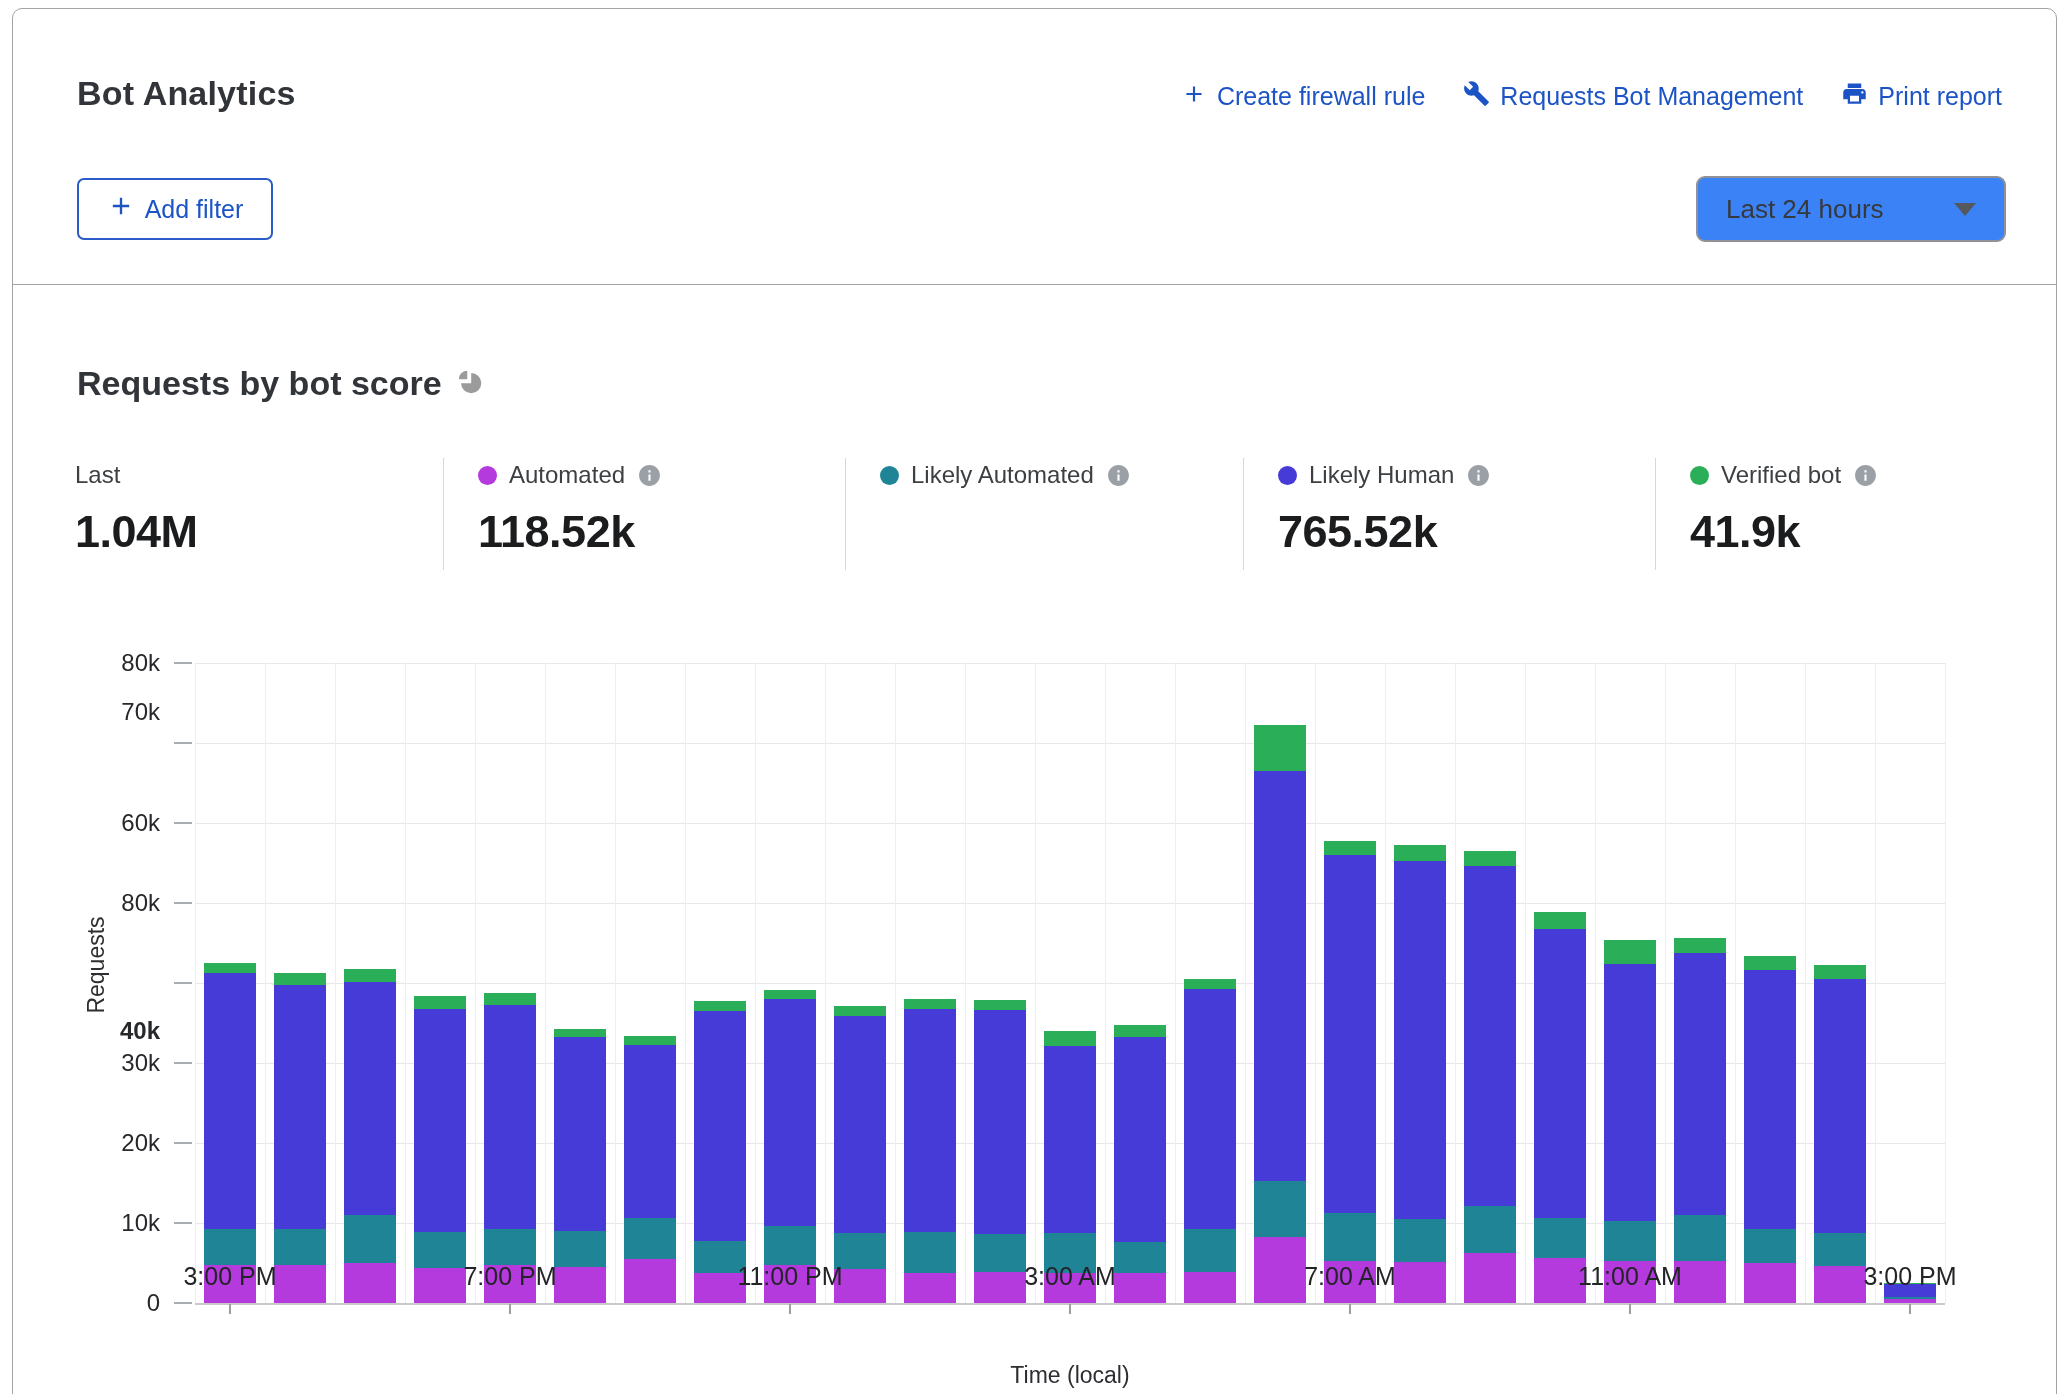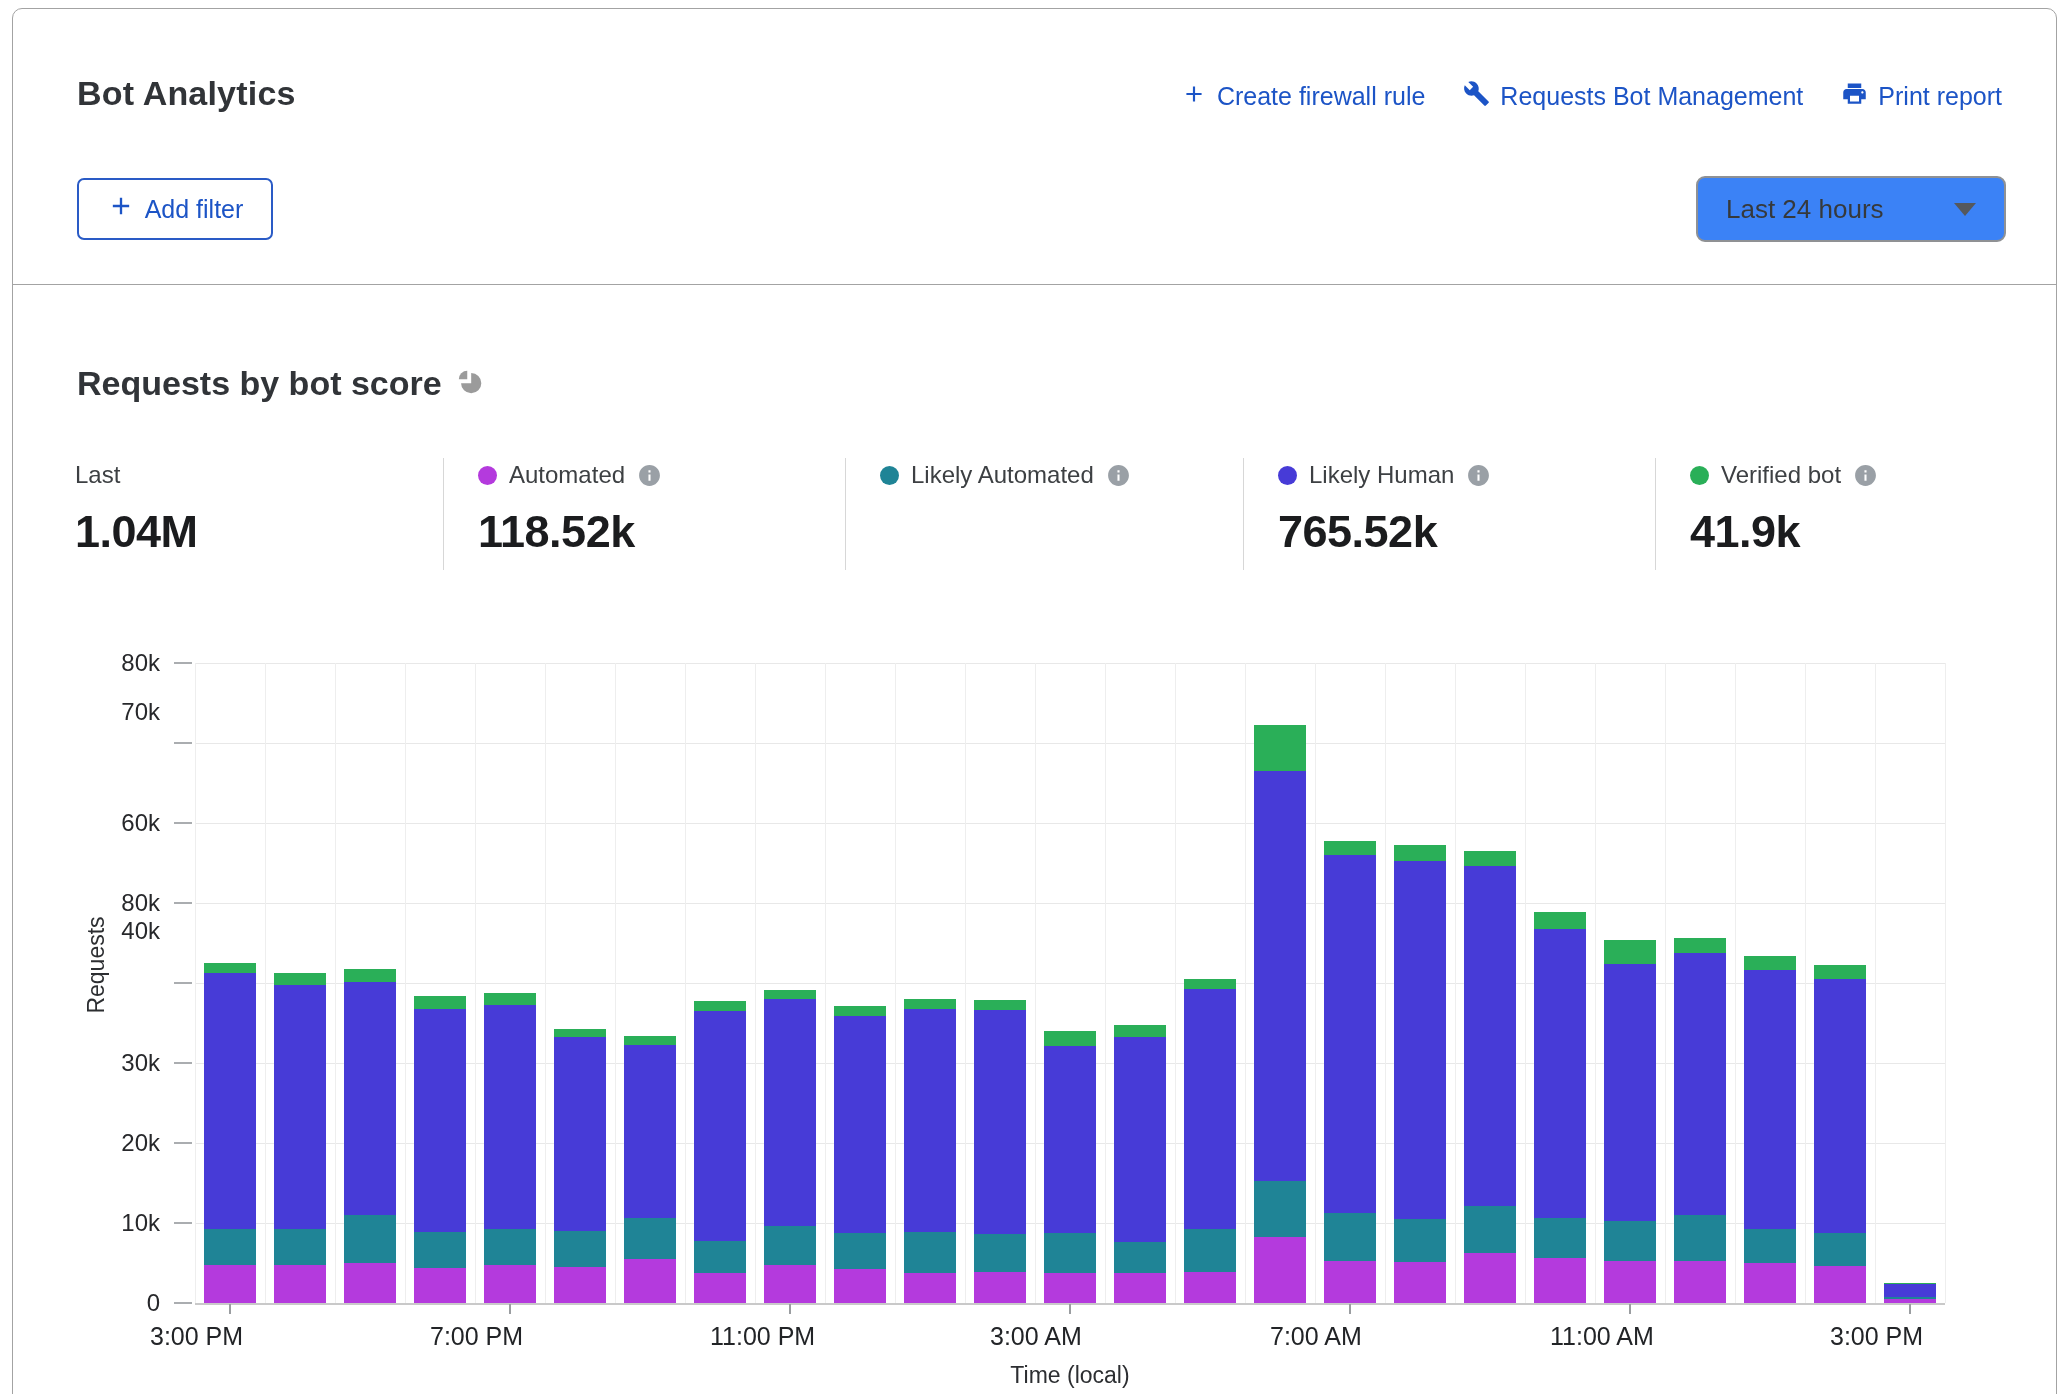--- a/index.html
+++ b/index.html
@@ -76,21 +76,21 @@
   #baseline { position:absolute; left:0; bottom:-2px; width:100%; height:2px; background:#c9c9c9; }
   .bar { position:absolute; bottom:0; width:52px; }
   .bar-seg { position:absolute; left:0; width:100%; }
   .y-tick-label {
     position:absolute; left:60px; width:100px; height:30px; line-height:30px;
     text-align:right; font-size:24px; color:#27282b;
   }
   .y-tick-dash { position:absolute; left:174px; width:18px; height:2px; background:#aaadb0; }
   .x-tick { position:absolute; top:1304px; width:2px; height:10px; background:#9a9da0; }
   .x-tick-label {
-    position:absolute; top:1322px; width:160px; margin-left:-80px; 
+    position:absolute; top:1262px; width:160px; margin-left:-80px; text-align:center;
     font-size:25px; color:#222427;
   }
   #y-axis-title {
     position:absolute; left:96px; top:965px; transform:translate(-50%,-50%) rotate(-90deg);
     font-size:23px; color:#2c2e31; white-space:nowrap;
   }
   #x-axis-title {
     position:absolute; left:1070px; top:1362px; transform:translateX(-50%);
     font-size:23px; color:#2c2e31; white-space:nowrap;
   }
@@ -412,21 +412,21 @@
   </div>
 <div id="axis-labels">
     <div class="y-tick-label" style="top: 1288px;">0</div>
     <div class="y-tick-dash" style="top: 1302px;"></div>
     <div class="y-tick-label" style="top: 1208px;">10k</div>
     <div class="y-tick-dash" style="top: 1222px;"></div>
     <div class="y-tick-label" style="top: 1128px;">20k</div>
     <div class="y-tick-dash" style="top: 1142px;"></div>
     <div class="y-tick-label" style="top: 1048px;">30k</div>
     <div class="y-tick-dash" style="top: 1062px;"></div>
-    <div class="y-tick-label" style="top: 916px;">40k</div>
+    <div class="y-tick-label" style="top: 1016px; font-weight: bold;">40k</div>
     <div class="y-tick-dash" style="top: 982px;"></div>
     <div class="y-tick-label" style="top: 888px;">80k</div>
     <div class="y-tick-dash" style="top: 902px;"></div>
     <div class="y-tick-label" style="top: 808px;">60k</div>
     <div class="y-tick-dash" style="top: 822px;"></div>
     <div class="y-tick-label" style="top: 697px;">70k</div>
     <div class="y-tick-dash" style="top: 742px;"></div>
     <div class="y-tick-label" style="top: 648px;">80k</div>
     <div class="y-tick-dash" style="top: 662px;"></div>
     <div class="x-tick" style="left: 229px;"></div>

